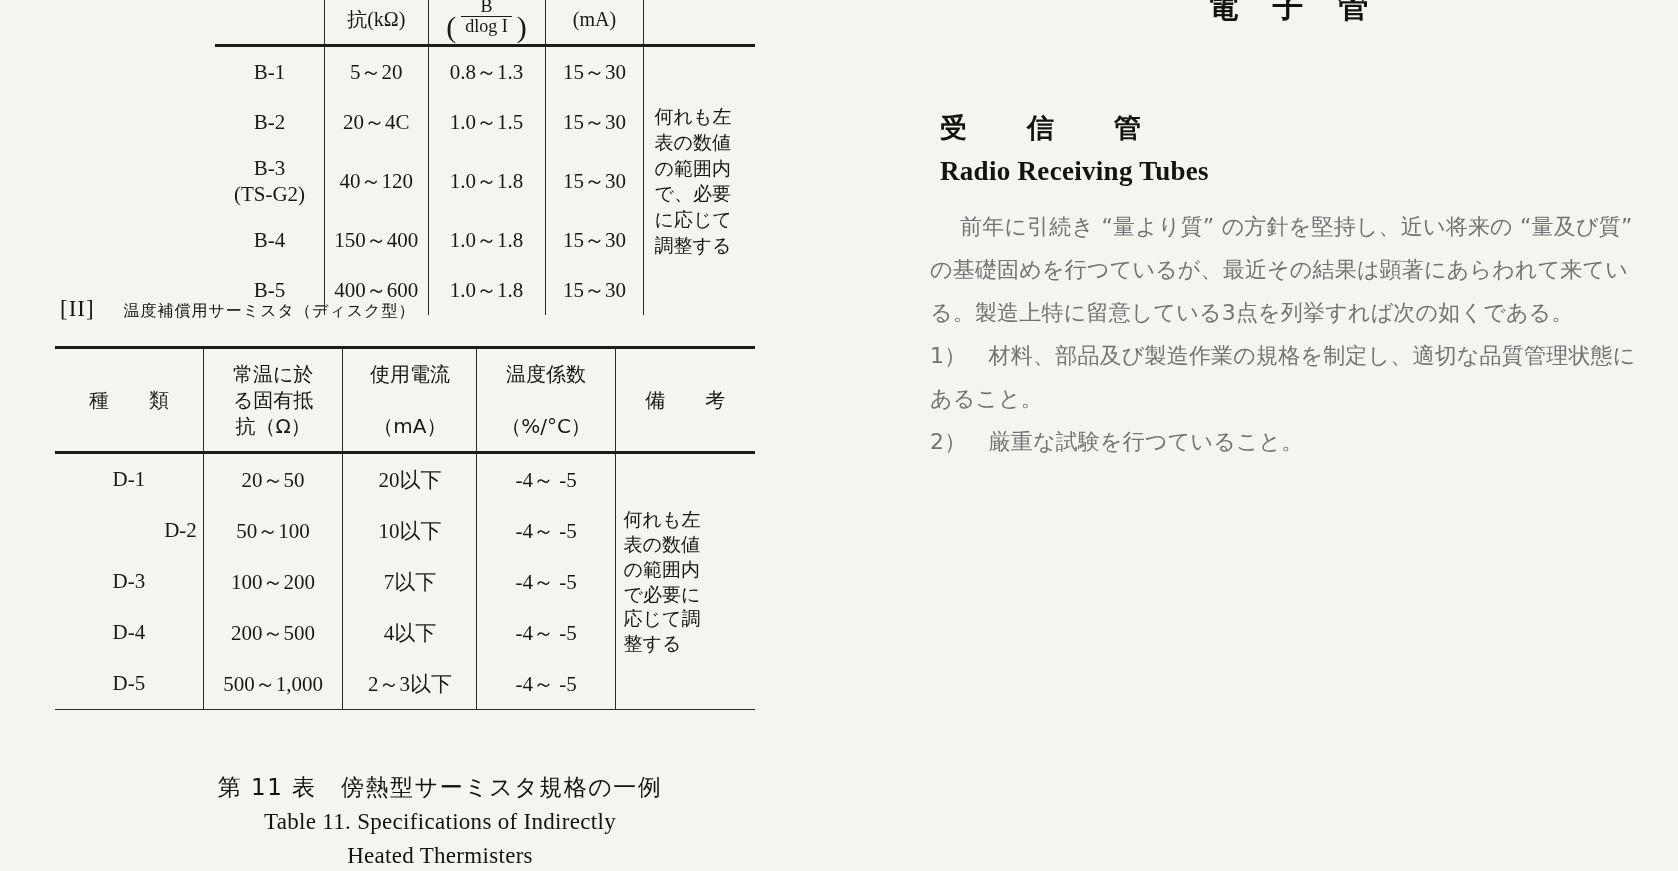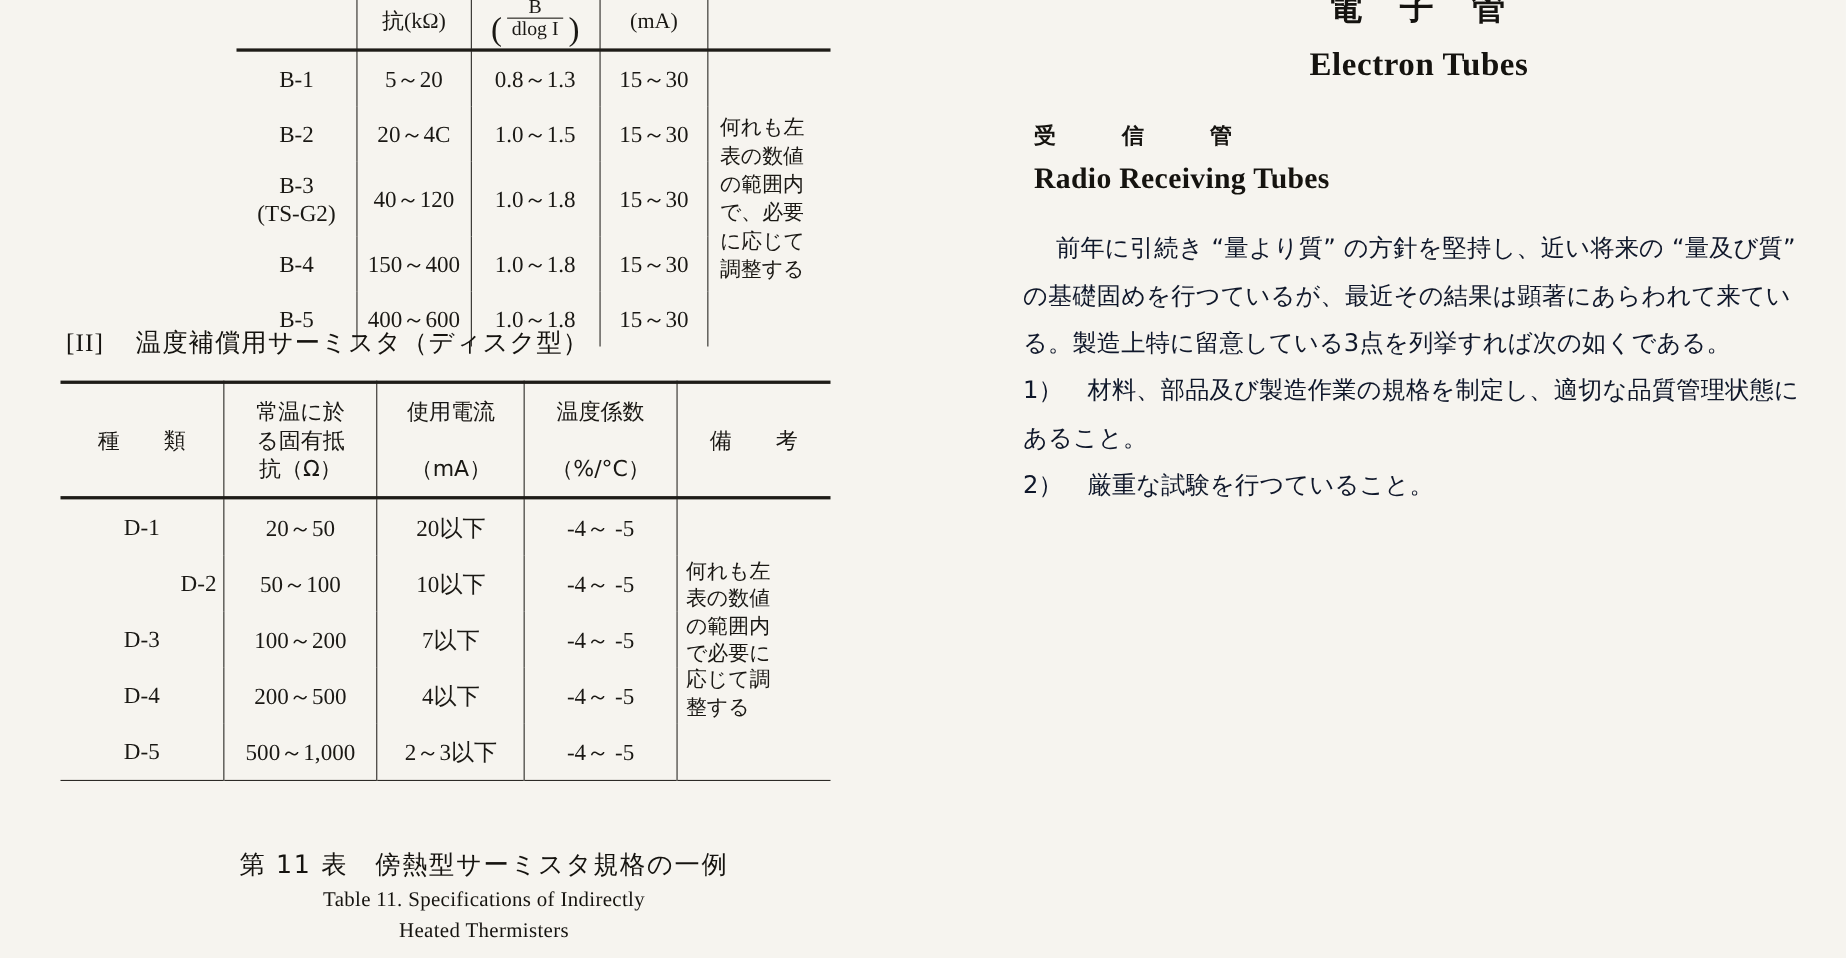--- a/index.html
+++ b/index.html
@@ -85,21 +85,21 @@
     line-height: 1;
   }
 
   
   #section-two-heading {
     position: absolute;
     left: 60px; top: 296px;
     font-size: 23px;
     letter-spacing: 1px;
   }
-  #section-two-heading .jp { font-family: "DejaVu Sans", sans-serif; font-size: 23px; }
+  #section-two-heading .jp { font-family: "DejaVu Sans", sans-serif; font-size: 16px; }
 
   
   #table-two {
     position: absolute;
     left: 55px; top: 346px;
     width: 700px;
   }
   #table-two .colhdr td {
     font-size: 20px;
     line-height: 1.3;
@@ -124,21 +124,21 @@
     text-align: center;
     line-height: 1.5;
   }
   #table-caption .cap-jp {
     font-family: "DejaVu Sans", sans-serif;
     font-size: 23px;
     letter-spacing: 1.5px;
   }
   #table-caption .cap-en {
     font-family: "Liberation Serif", serif;
-    font-size: 19px;
+    font-size: 23px;
     letter-spacing: .3px;
   }
 
   
   .r-title-jp {
     font-family: "DejaVu Sans", sans-serif;
     font-size: 31px;
     letter-spacing: 34px;
     font-weight: bold;
     text-align: center;
@@ -158,41 +158,41 @@
   }
   #doc-title .r-title-en { margin-top: 14px; }
 
   #sub-title {
     position: absolute;
     left: 40px; top: 110px;
     width: 700px;
   }
   #sub-title .sub-jp {
     font-family: "DejaVu Sans", sans-serif;
-    font-size: 20px;
+    font-size: 27px;
     font-weight: bold;
     letter-spacing: 2px;
   }
   #sub-title .sub-jp span.sp { display:inline-block; width: 58px; }
   #sub-title .sub-en {
     font-family: "Liberation Serif", serif;
     font-size: 27px;
     font-weight: bold;
     margin-top: 10px;
     letter-spacing: .3px;
   }
 
   #body-text {
     position: absolute;
     left: 30px; top: 205px;
     width: 716px;
     font-family: "DejaVu Sans", sans-serif;
     font-size: 22px;
     line-height: 43px;
-    color: #0f172a;
+    color: #737373;
     letter-spacing: .2px;
   }
   #body-text p { margin: 0; }
   #body-text p.indent { text-indent: 30px; }
 </style>
 </head>
 <body>
 
 <div class="page">
 
@@ -329,21 +329,20 @@
       <div class="cap-en">Table 11.  Specifications of Indirectly</div>
       <div class="cap-en">Heated Thermisters</div>
     </div>
 
   </div>
 
   <div class="col-right">
 
     <div id="doc-title">
       <div class="r-title-jp">電子管</div>
-      <div class="r-title-en">Electron Tubes</div>
     </div>
 
     <div id="sub-title">
       <div class="sub-jp">
         <span>受</span><span class="sp"></span><span>信</span><span class="sp"></span><span>管</span>
       </div>
       <div class="sub-en">Radio Receiving Tubes</div>
     </div>
 
     <div id="body-text">

